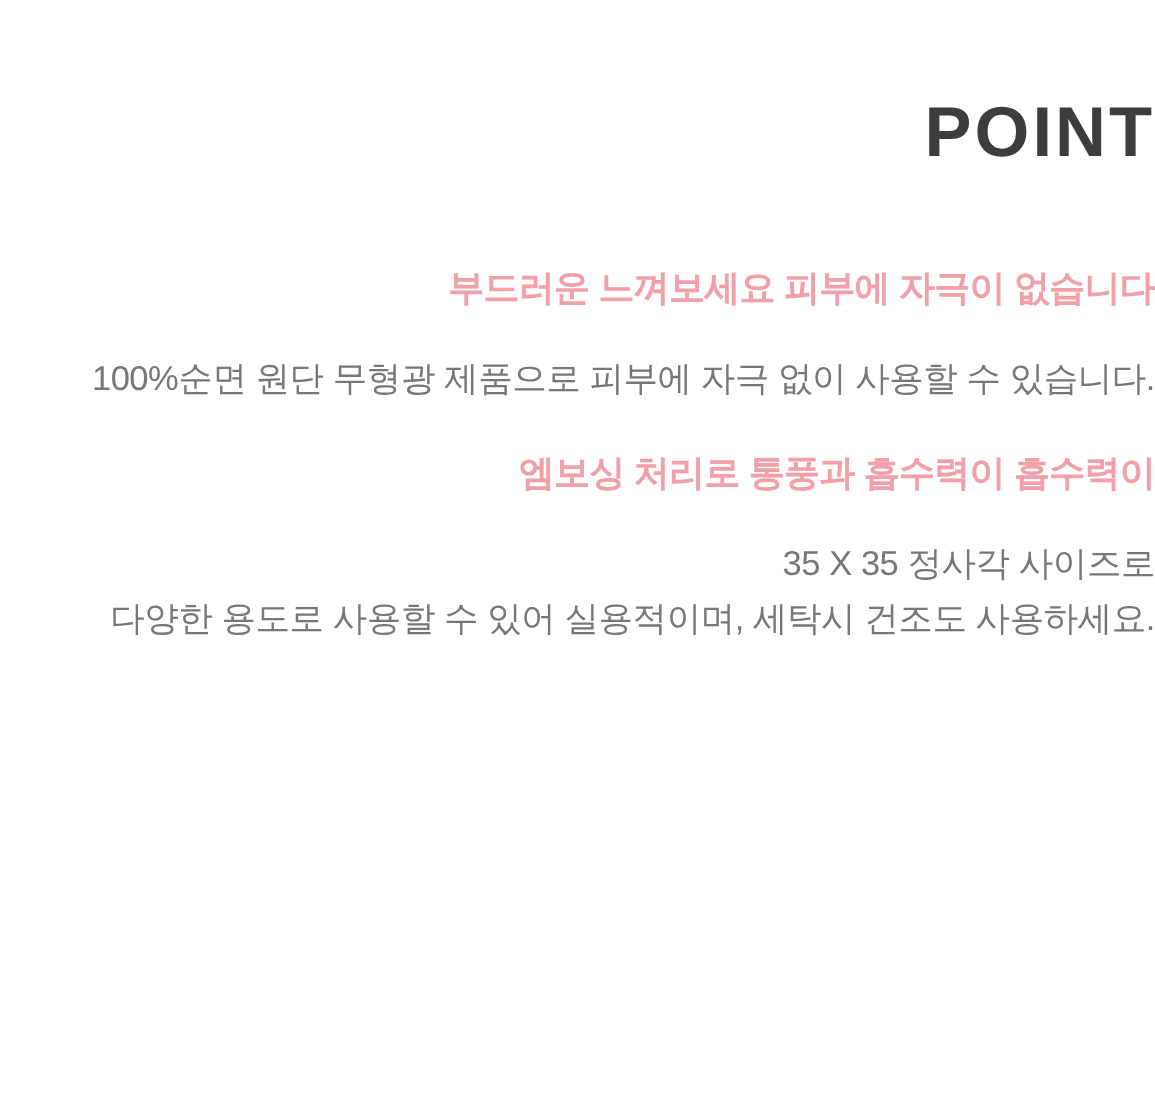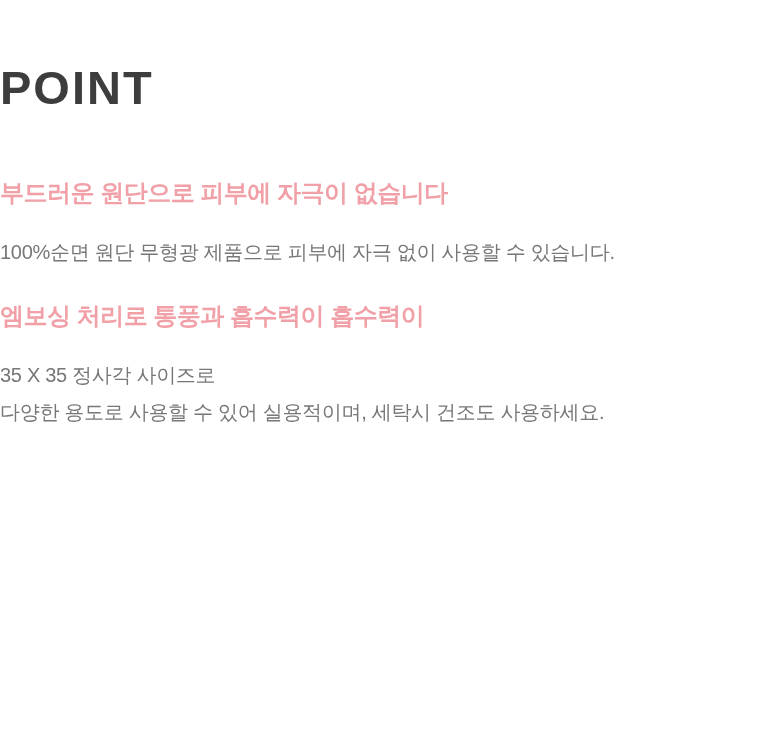--- a/index.html
+++ b/index.html
@@ -7,21 +7,21 @@
     padding: 0;
     background: #ffffff;
   }
   .page {
     position: relative;
     width: 770px;
     height: 730px;
     margin: 0 auto;
     background: var(--bg, #ffffff);
     font-family: "Liberation Sans", "DejaVu Sans", sans-serif;
-    text-align: left;
+    text-align: right;
     overflow: hidden;
   }
   .page-title {
     padding-top: 62px;
     font-size: 47px;
     line-height: 52px;
     font-weight: 700;
     letter-spacing: 2px;
     color: var(--title-color, #3d3d3d);
   }
@@ -30,39 +30,39 @@
     line-height: 30px;
     font-weight: 700;
     letter-spacing: -0.5px;
     color: var(--accent-pink, #f0a0a6);
   }
   .section-1 .section-heading { margin-top: 64px; }
   .section-2 .section-heading { margin-top: 30px; }
   .section-3 .section-heading { margin-top: 28px; }
   .section-body {
     margin-top: 26px;
-    font-size: 20px;
+    font-size: 23px;
     line-height: 37px;
     font-weight: 400;
     letter-spacing: -0.3px;
     color: var(--body-color, #777777);
   }
   .body-line {
     display: block;
   }
 </style>
 </head>
 <body>
 
 <div class="page" style="--bg: #FFFFFF; --title-color: #3D3D3D; --accent-pink: #F0A0A6; --body-color: #777777;">
 
   <div class="page-title">POINT</div>
 
   <div class="section section-1">
-    <div class="section-heading">부드러운 원단으로 피부에 자극이 없습니다</div>
+    <div class="section-heading">부드러운 느껴보세요 피부에 자극이 없습니다</div>
     <div class="section-body">
       <span class="body-line">100%순면 원단 무형광 제품으로 피부에 자극 없이 사용할 수 있습니다.</span>
     </div>
   </div>
 
   <div class="section section-2">
     <div class="section-heading">엠보싱 처리로 통풍과 흡수력이 흡수력이</div>
     <div class="section-body">
       <span class="body-line">35 X 35 정사각 사이즈로</span>
       <span class="body-line">다양한 용도로 사용할 수 있어 실용적이며, 세탁시 건조도 사용하세요.</span>

